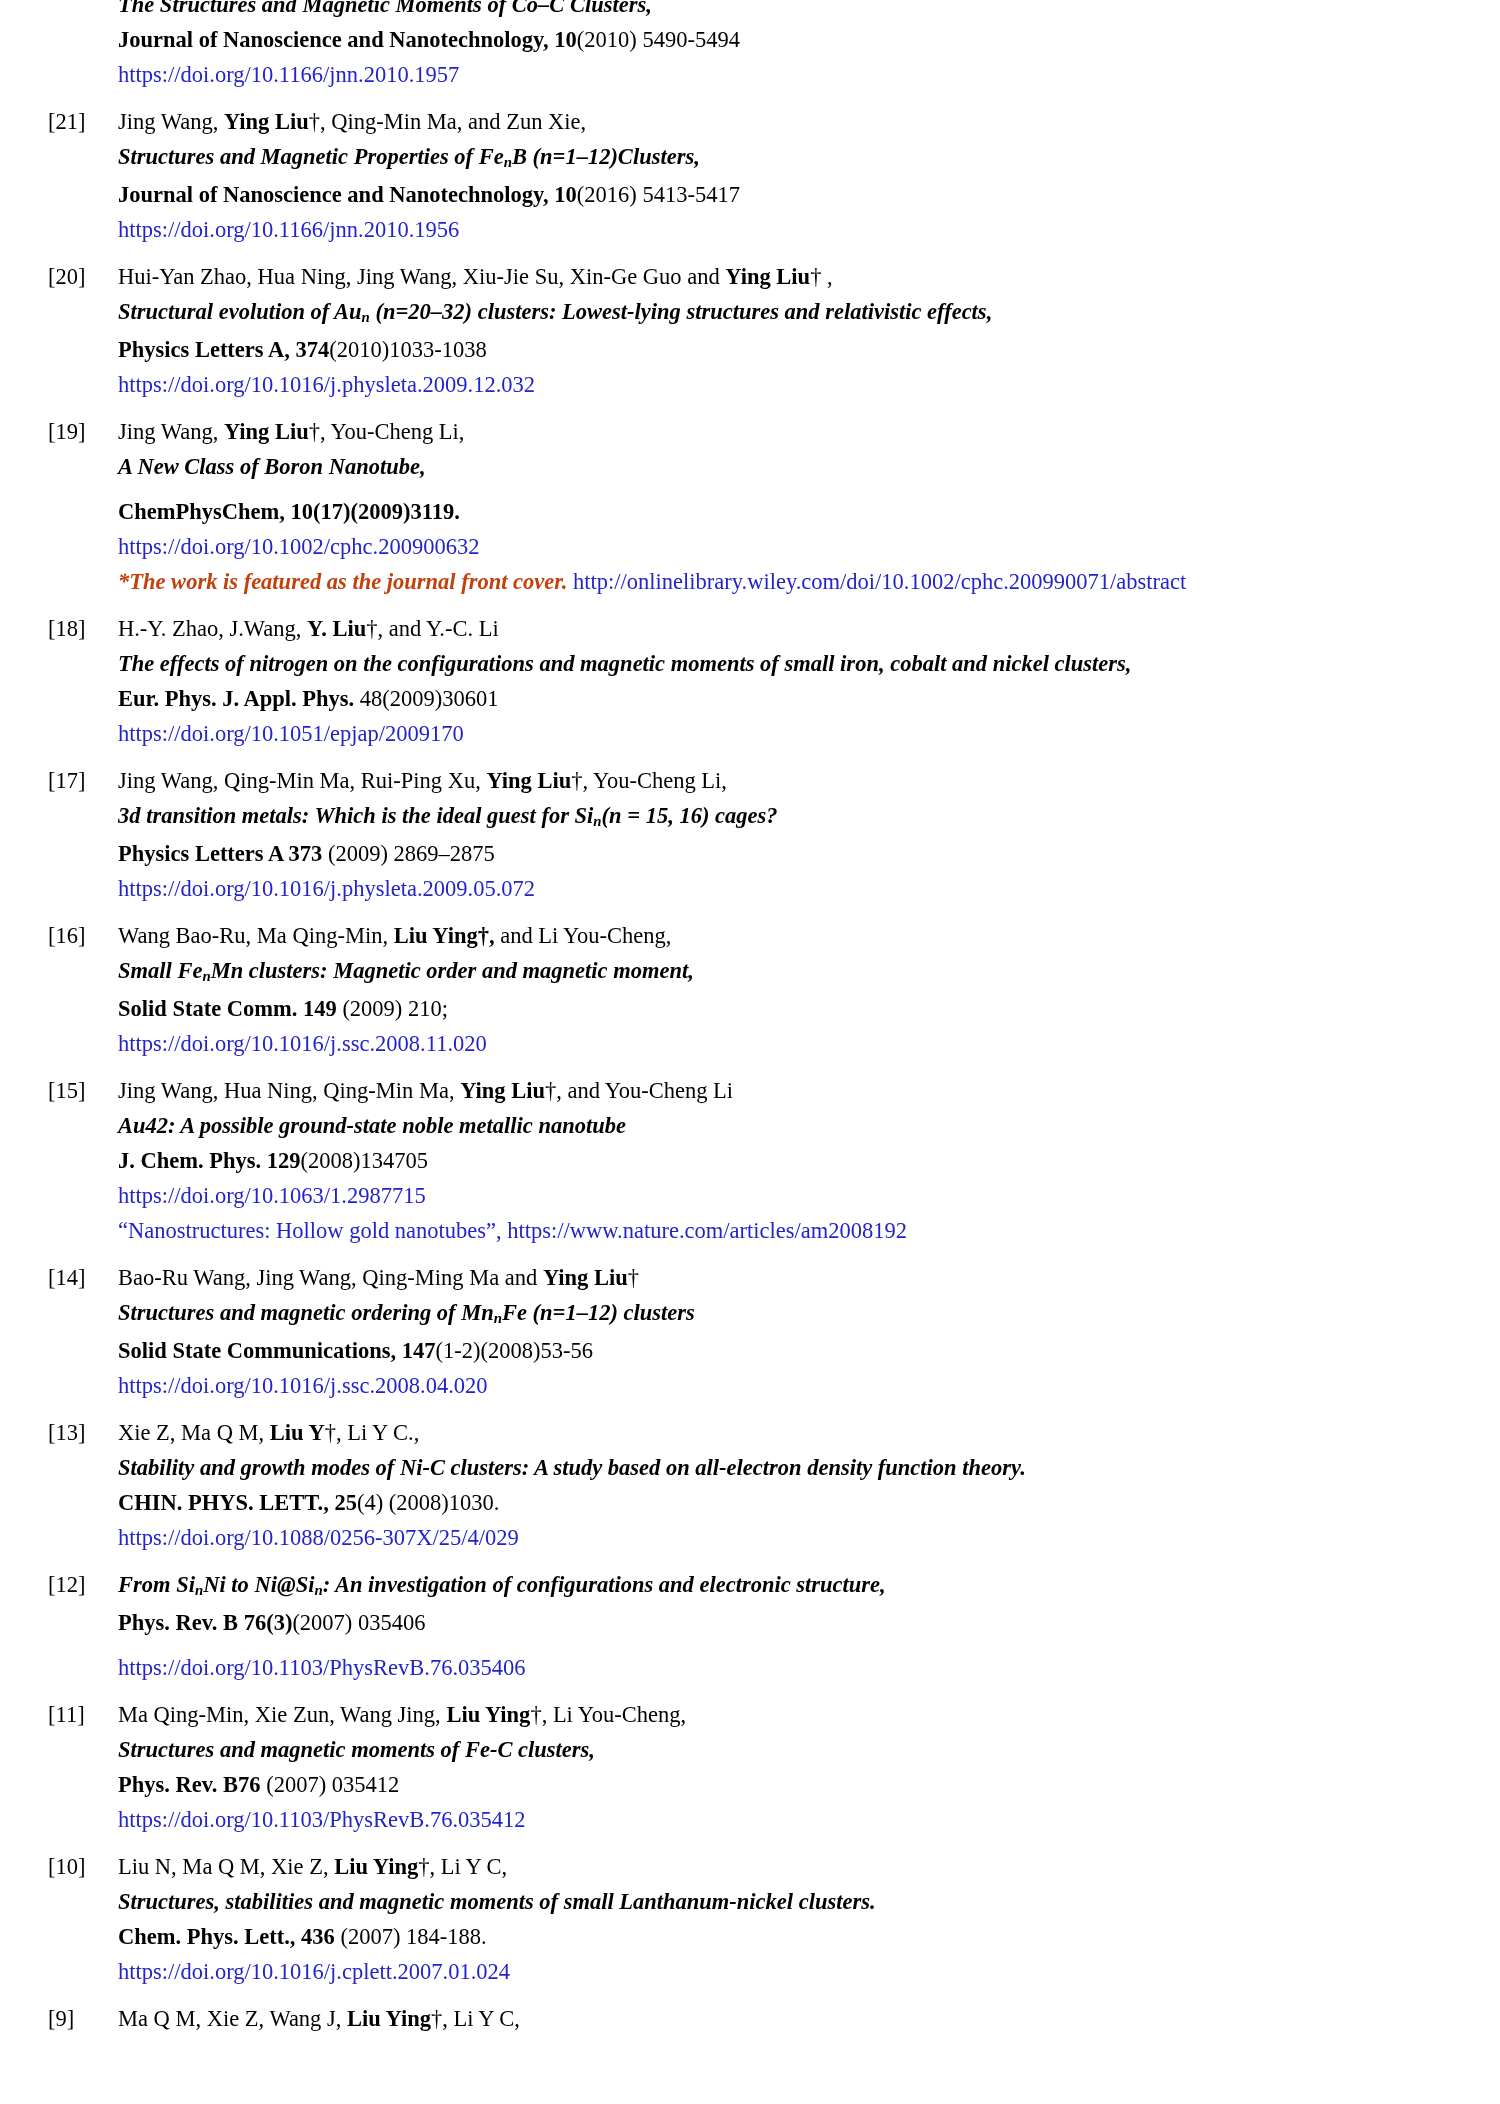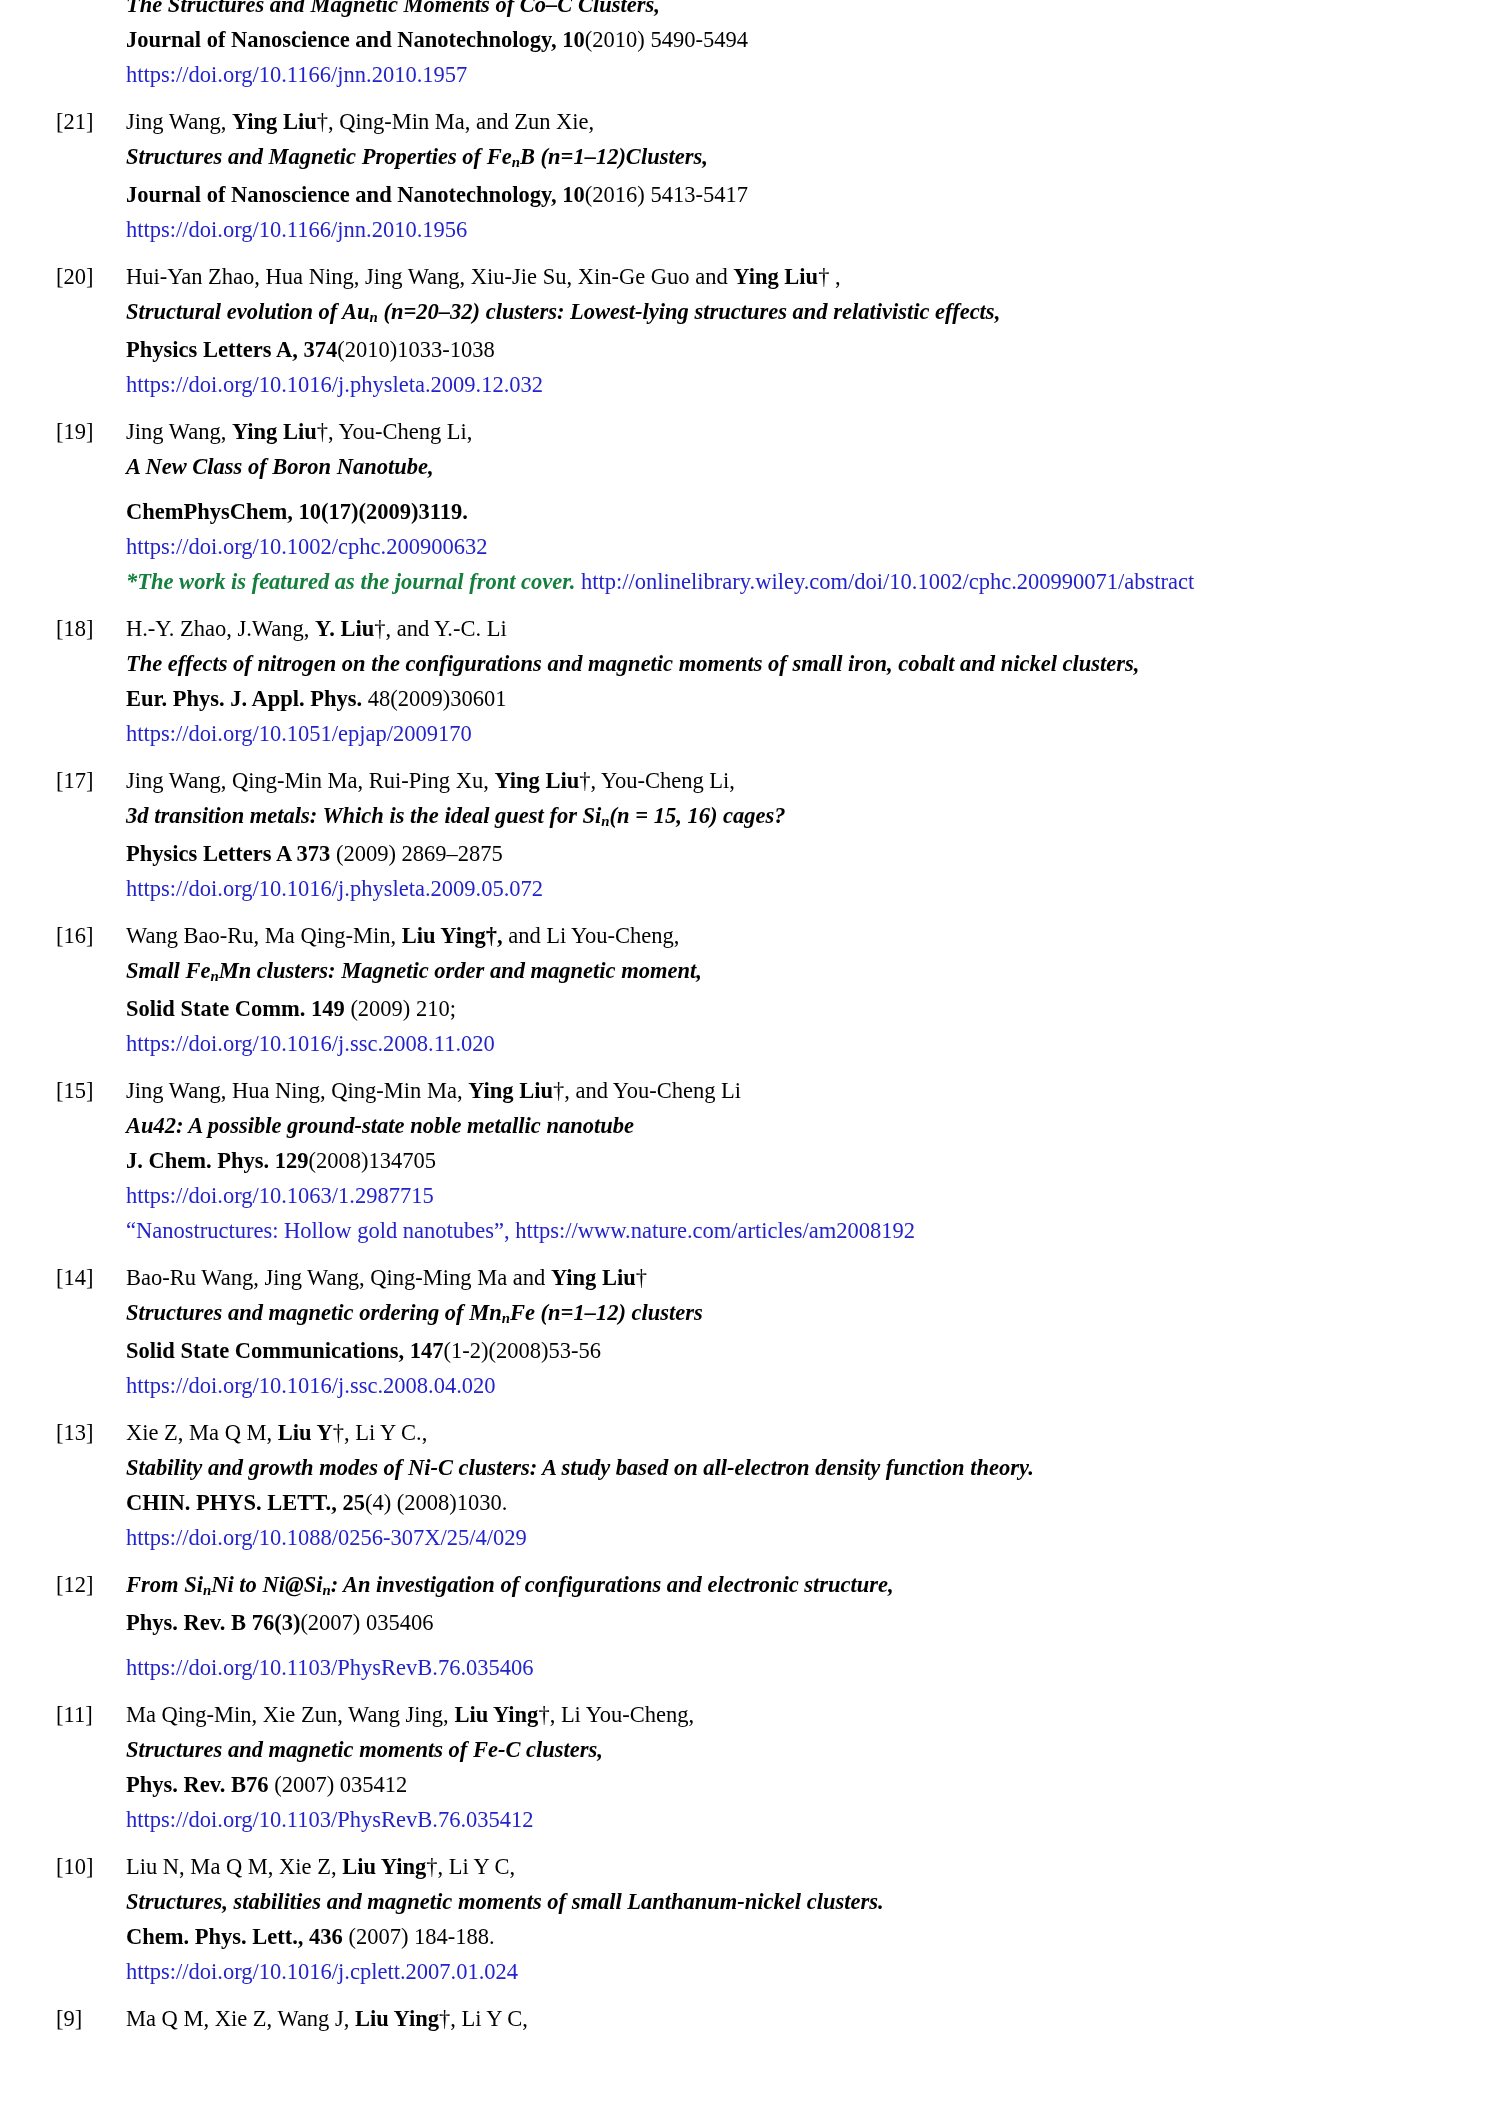--- a/index.html
+++ b/index.html
@@ -21,41 +21,40 @@
     display: flex;
     align-items: flex-start;
     margin-top: 12px;
   }
   .entry:first-child { margin-top: 0; }
   .num {
     width: 70px;
     flex: 0 0 70px;
     line-height: 35px;
     white-space: nowrap;
-    margin-left: 8px;
   }
   .content { flex: 1 1 auto; min-width: 0; }
   .line {
     line-height: 35px;
     white-space: nowrap;
   }
   .line.gap { margin-top: 10px; }
   [data-name="title-line"] { font-weight: bold; font-style: italic; }
   .s-b  { font-weight: bold; }
   .s-sub {
     font-size: 0.66em;
     position: relative;
     top: 0.22em;
   }
   .s-link {
     color: #2323CB;
     text-decoration: none;
   }
   .s-red {
-    color: #15803d;
+    color: #c2410c;
     font-weight: bold;
     font-style: italic;
   }
 </style>
 </head>
 <body>
 
 <div class="page" data-name="document-page">
   <div data-name="publication-list">
       <div data-name="reference-entry" class="entry">

